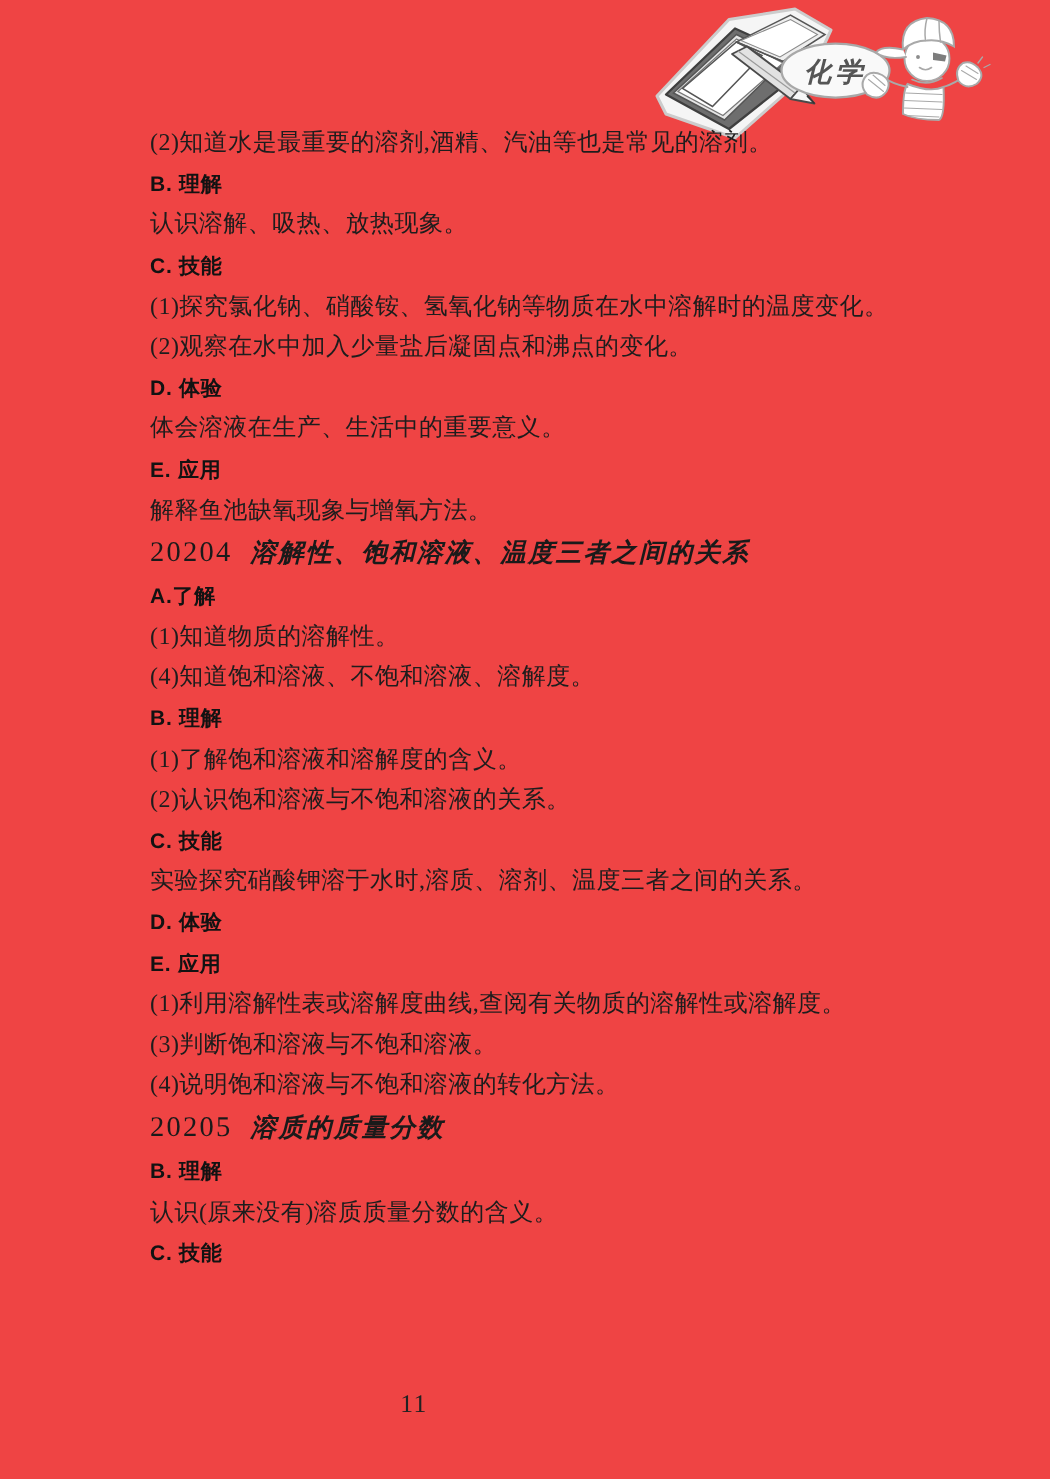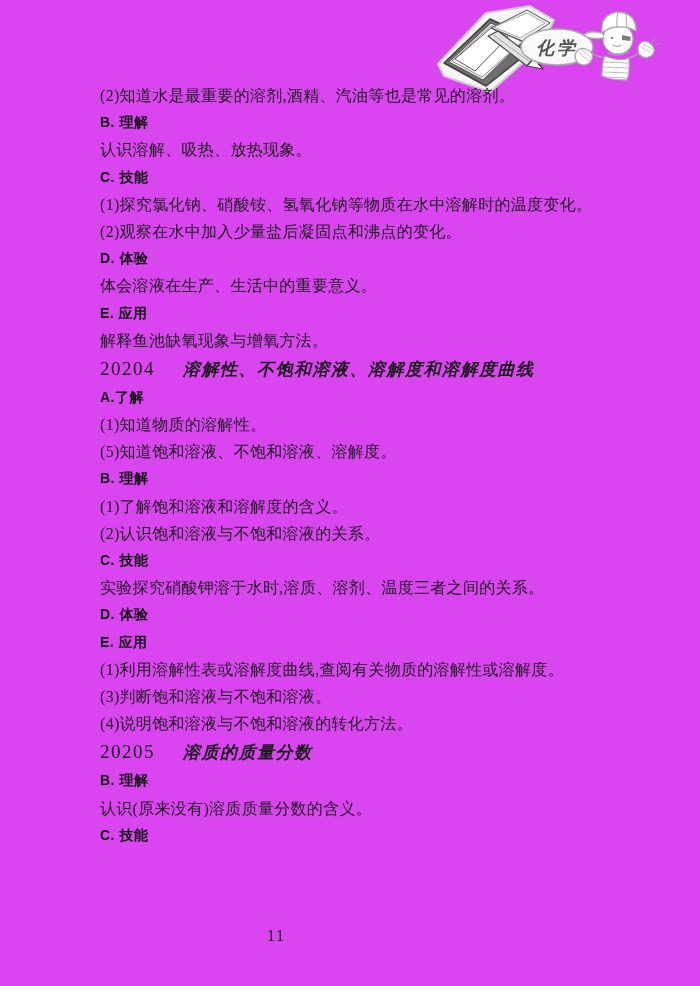--- a/index.html
+++ b/index.html
@@ -1,39 +1,39 @@
 <!DOCTYPE html>
 <html><head>
 <meta charset="utf-8">
 <style>
   html,body{margin:0;padding:0;}
   body{
     width:700px;height:986px;position:relative;background:#ffffff;overflow:hidden;
     font-family:"Liberation Serif","DejaVu Serif",serif;
   }
-  .page{position:absolute;inset:0;background:#d946ef;}
+  .page{position:absolute;inset:0;background:#ef4444;}
 
   
   .header-art{position:absolute;top:0;left:430px;width:262px;height:94px;}
 
   
   .content{position:absolute;left:100px;top:82px;width:560px;}
   .line{
     height:27.2px;line-height:27.2px;font-size:16px;color:#1d1d1d;
     white-space:nowrap;letter-spacing:0.3px;
     font-family:"Liberation Serif","DejaVu Serif",serif;
   }
   .line.level{
     font-family:"Liberation Sans","DejaVu Sans",sans-serif;
     font-weight:700;font-size:14px;color:#121212;letter-spacing:0.5px;
   }
   .line.section{height:30px;line-height:30px;}
   .sec-num{
     font-family:"Liberation Serif","DejaVu Serif",serif;
-    font-size:19px;color:#1a1a1a;letter-spacing:1.5px;margin-right:28px;text-align:center;
+    font-size:19px;color:#1a1a1a;letter-spacing:1.5px;margin-right:12px;text-align:center;
   }
   .sec-title{
     font-size:17px;font-weight:700;font-style:italic;color:#1a1a1a;
     letter-spacing:1.5px;
     font-family:"Liberation Serif","DejaVu Serif",serif;
   }
 
   
   .page-number{
     position:absolute;left:0;top:926px;width:552px;text-align:center;
@@ -117,24 +117,24 @@
       <div class="line item">(2)知道水是最重要的溶剂,酒精、汽油等也是常见的溶剂。</div>
       <div class="line level">B. 理解</div>
       <div class="line item">认识溶解、吸热、放热现象。</div>
       <div class="line level">C. 技能</div>
       <div class="line item">(1)探究氯化钠、硝酸铵、氢氧化钠等物质在水中溶解时的温度变化。</div>
       <div class="line item">(2)观察在水中加入少量盐后凝固点和沸点的变化。</div>
       <div class="line level">D. 体验</div>
       <div class="line item">体会溶液在生产、生活中的重要意义。</div>
       <div class="line level">E. 应用</div>
       <div class="line item">解释鱼池缺氧现象与增氧方法。</div>
-      <div class="line section"><span class="sec-num">20204</span><span class="sec-title">溶解性、不饱和溶液、溶解度和溶解度曲线</span></div>
+      <div class="line section"><span class="sec-num">20204</span><span class="sec-title">溶解性、饱和溶液、温度三者之间的关系</span></div>
       <div class="line level">A.了解</div>
       <div class="line item">(1)知道物质的溶解性。</div>
-      <div class="line item">(5)知道饱和溶液、不饱和溶液、溶解度。</div>
+      <div class="line item">(4)知道饱和溶液、不饱和溶液、溶解度。</div>
       <div class="line level">B. 理解</div>
       <div class="line item">(1)了解饱和溶液和溶解度的含义。</div>
       <div class="line item">(2)认识饱和溶液与不饱和溶液的关系。</div>
       <div class="line level">C. 技能</div>
       <div class="line item">实验探究硝酸钾溶于水时,溶质、溶剂、温度三者之间的关系。</div>
       <div class="line level">D. 体验</div>
       <div class="line level">E. 应用</div>
       <div class="line item">(1)利用溶解性表或溶解度曲线,查阅有关物质的溶解性或溶解度。</div>
       <div class="line item">(3)判断饱和溶液与不饱和溶液。</div>
       <div class="line item">(4)说明饱和溶液与不饱和溶液的转化方法。</div>

